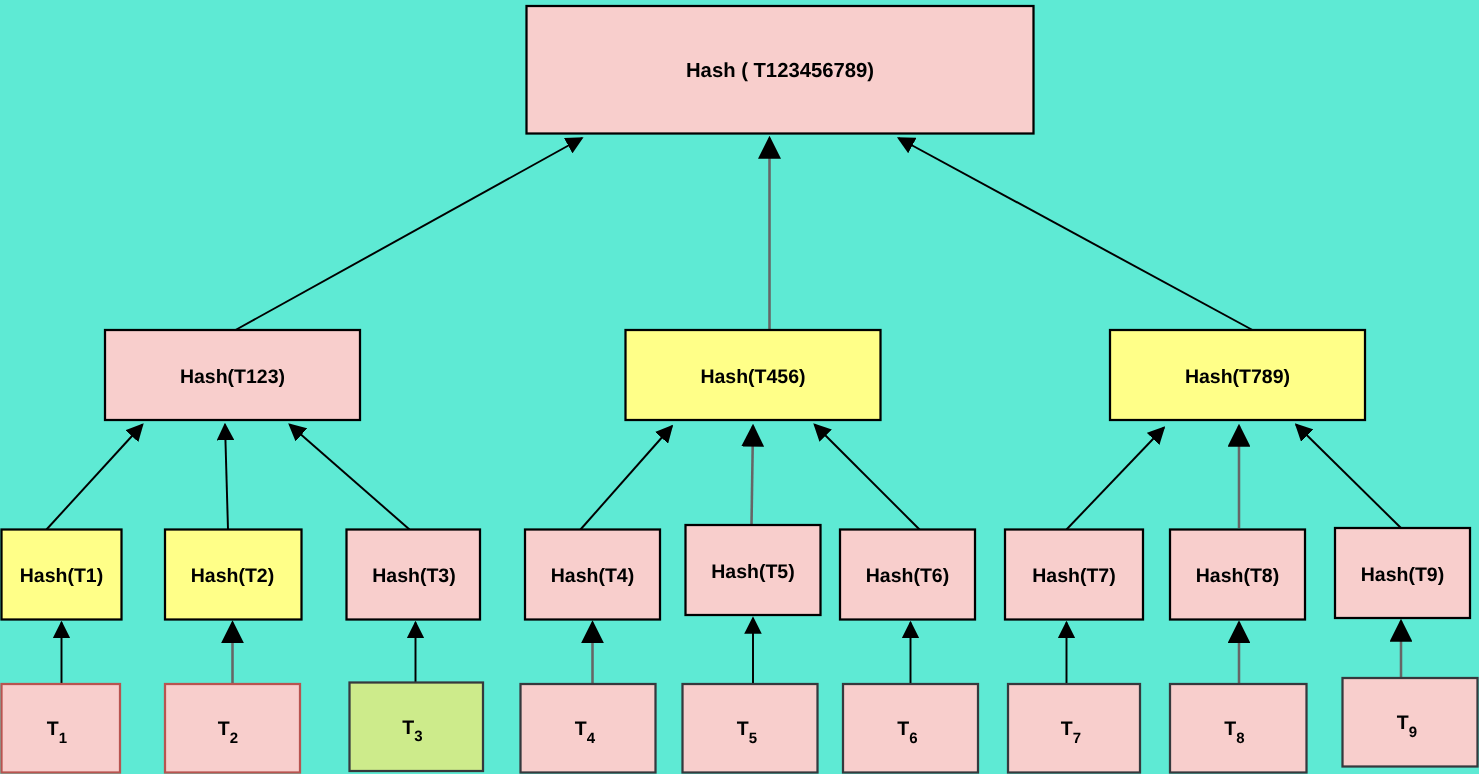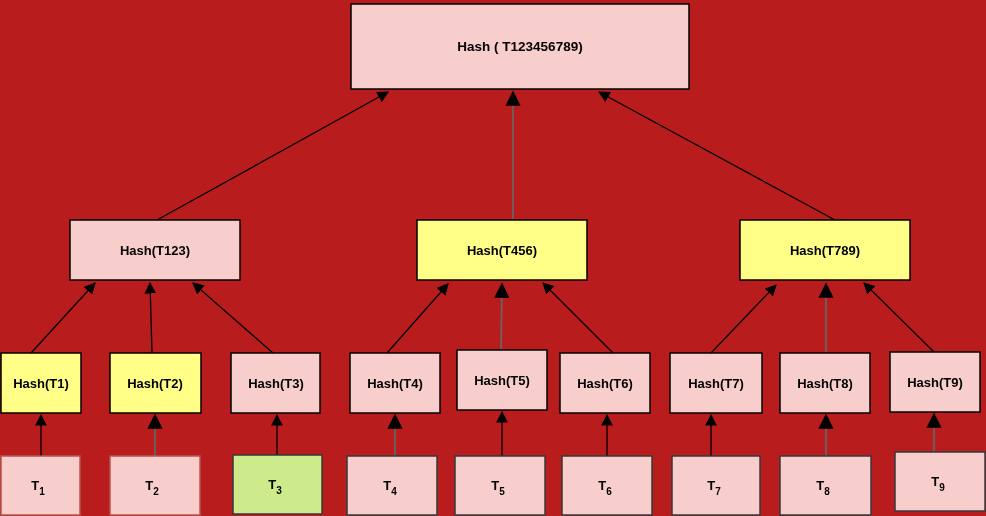--- a/index.html
+++ b/index.html
@@ -5,21 +5,21 @@
   html, body {
     margin: 0;
     padding: 0;
     background: #ffffff;
     font-family: "Liberation Sans", "DejaVu Sans", sans-serif;
   }
   .canvas {
     position: relative;
     width: 986px;
     height: 516px;
-    background: #b91c1c;
+    background: #5eead4;
     overflow: hidden;
   }
   svg text {
     font-family: "Liberation Sans", "DejaVu Sans", sans-serif;
     font-weight: bold;
     fill: #000000;
   }
   .node-label   { font-size: 13px; }
   .root-label   { font-size: 13.5px; }
   .sub          { font-size: 10px; }

